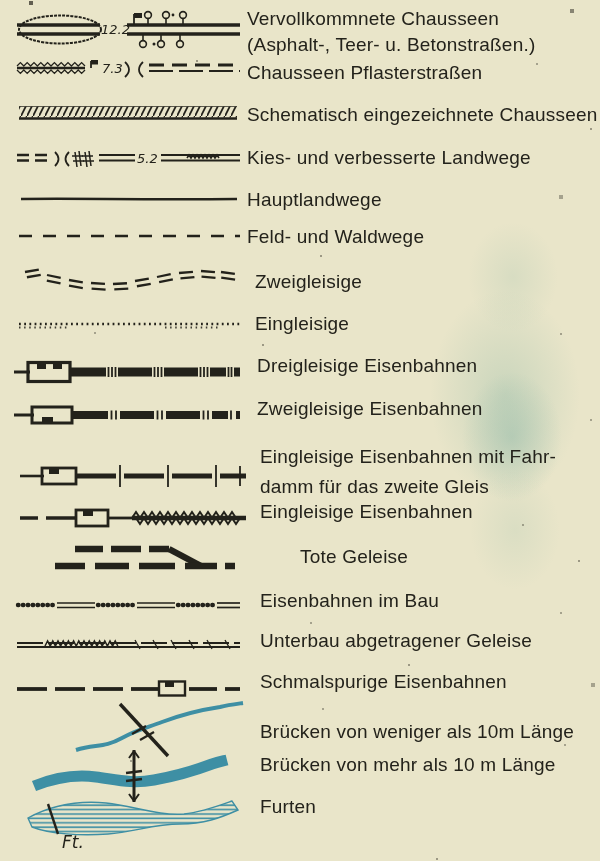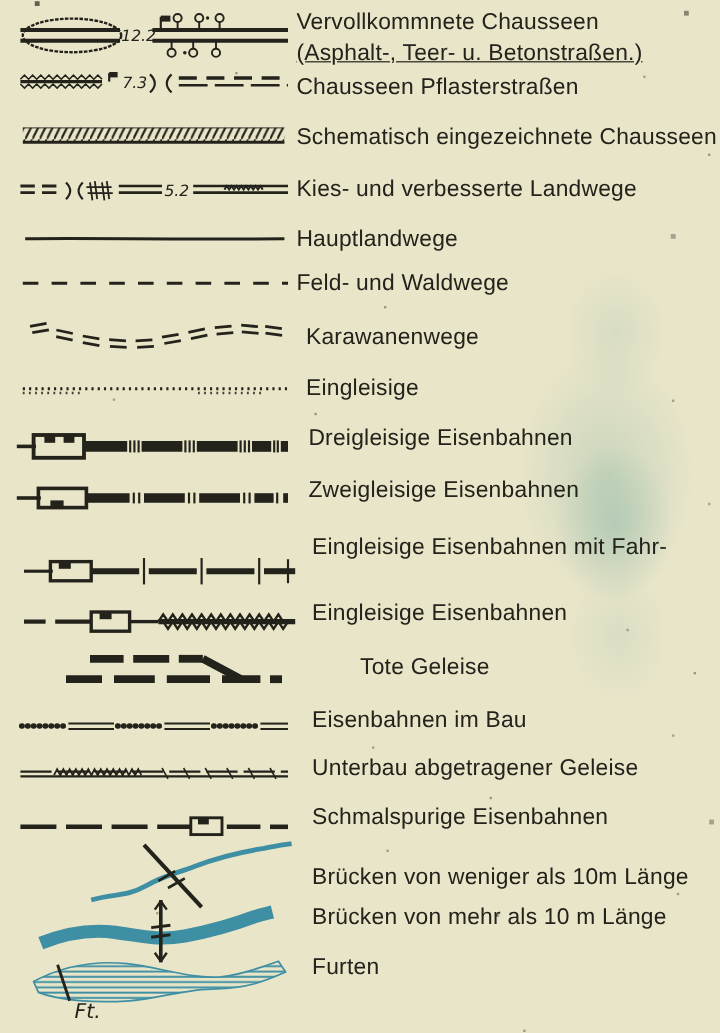--- a/index.html
+++ b/index.html
@@ -1,21 +1,21 @@
 <!DOCTYPE html>
 <html style="--background: #e9e5c9; --ink: #23221b; --water: #3e8fa4;"><head>
 <meta charset="utf-8">
 <style>
   :root{ --background:#e9e5c9; --ink:#23221b; --water:#3e8fa4; }
   html,body{margin:0;padding:0;}
   body{width:600px;height:861px;background:var(--background);position:relative;overflow:hidden;
        font-family:"Liberation Sans",sans-serif;}
   .lbl{position:absolute;font-size:19px;line-height:26px;color:var(--ink);
        letter-spacing:.2px;white-space:nowrap;}
-  .lbl .l2{display:block;text-decoration:underline;}
+  .lbl .l2{display:block;}
   .sym{position:absolute;}
   .sym svg{display:block;overflow:visible;}
   .ink{color:var(--ink);} .water{color:var(--water);}
   svg text{font-family:"DejaVu Sans",sans-serif;font-style:italic;fill:var(--ink);}
   .stain{position:absolute;border-radius:50%;pointer-events:none;}
   #stain1{left:430px;top:290px;width:150px;height:210px;
     background:radial-gradient(closest-side,rgba(110,168,152,.26),rgba(110,168,152,0));}
   #stain2{left:462px;top:372px;width:100px;height:130px;
     background:radial-gradient(closest-side,rgba(95,160,150,.28),rgba(95,160,150,0));}
   #stain3{left:468px;top:222px;width:90px;height:110px;
@@ -180,21 +180,21 @@
           <line x1="0" y1="0" x2="14" y2="0"></line>
           <line x1="1" y1="5.5" x2="15" y2="5.5"></line>
         </g>
       <g transform="translate(206,8) rotate(8)">
           <line x1="0" y1="0" x2="14" y2="0"></line>
           <line x1="1" y1="5.5" x2="15" y2="5.5"></line>
         </g>
     </g>
   </svg>
 </div>
-<div class="lbl" style="left:255px;top:269px;">Karawanenwege</div>
+<div class="lbl" style="left:255px;top:269px;">Zweigleisige</div>
 
 <div class="sym" style="left:15px;top:318px;">
   <svg class="ink" width="225" height="14" viewBox="0 0 225 14">
     <line x1="4" y1="6" x2="225" y2="6" stroke="currentColor" stroke-width="2.4" stroke-dasharray="1.8 3.4"></line>
     <line x1="4" y1="9.5" x2="52" y2="9.5" stroke="currentColor" stroke-width="2" stroke-dasharray="1.5 3.6" opacity=".85"></line>
     <line x1="150" y1="9.5" x2="204" y2="9.5" stroke="currentColor" stroke-width="2" stroke-dasharray="1.5 3.6" opacity=".85"></line>
   </svg>
 </div>
 <div class="lbl" style="left:255px;top:311px;">Eingleisige</div>
 
@@ -267,20 +267,21 @@
     <g stroke="currentColor" stroke-width="1.8">
       <line x1="102" y1="5" x2="102" y2="27"></line>
         <line x1="150" y1="5" x2="150" y2="27"></line>
       <line x1="198" y1="5" x2="198" y2="27"></line>
         <line x1="222" y1="6" x2="222" y2="26"></line>
     </g>
   </svg>
 </div>
 <div class="lbl two" style="left:260px;top:442px;line-height:30px;">
   <span>Eingleisige Eisenbahnen mit Fahr-</span>
+  <span class="l2">damm für das zweite Gleis</span>
 </div>
 
 <div class="sym" style="left:18px;top:502px;">
   <svg class="ink" width="230" height="30" viewBox="0 0 230 30">
     <g stroke="currentColor" stroke-width="3.5">
       <line x1="2" y1="16" x2="20" y2="16"></line>
         <line x1="28" y1="16" x2="58" y2="16"></line>
     </g>
     <rect x="58" y="8" width="32" height="16" fill="none" stroke="currentColor" stroke-width="2.8"></rect>
     <rect x="65" y="8" width="10" height="6" fill="currentColor"></rect>

